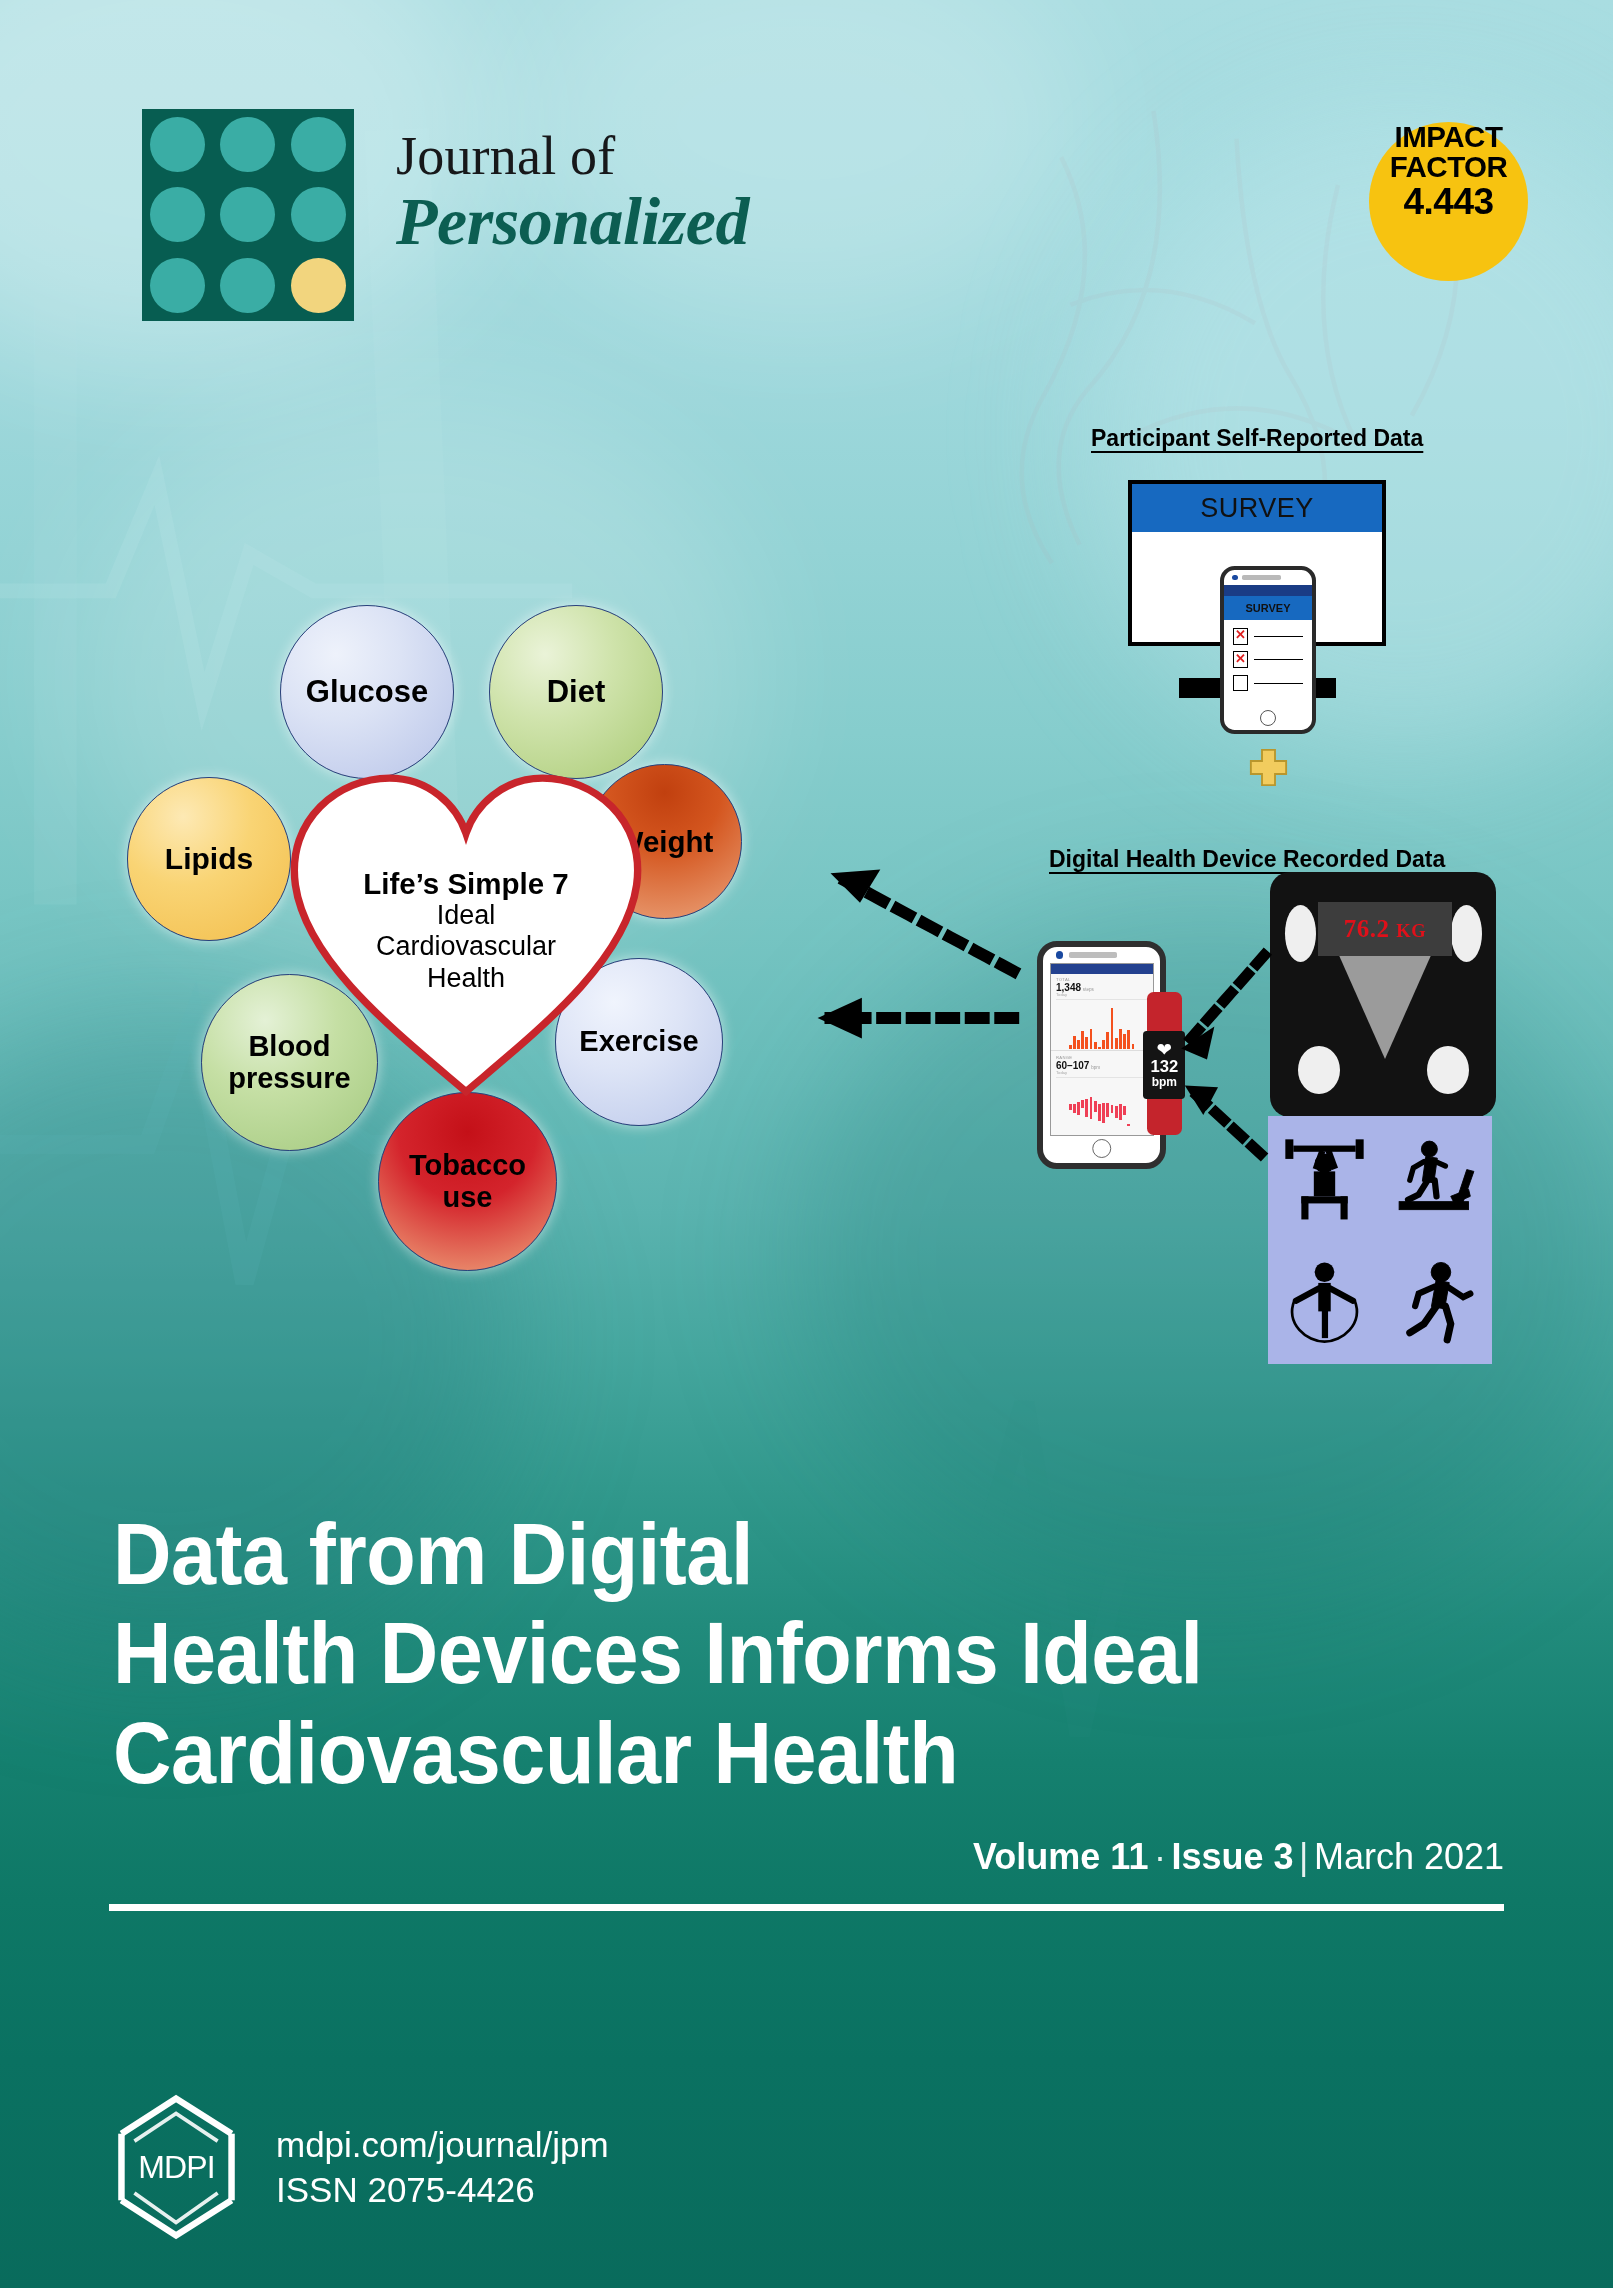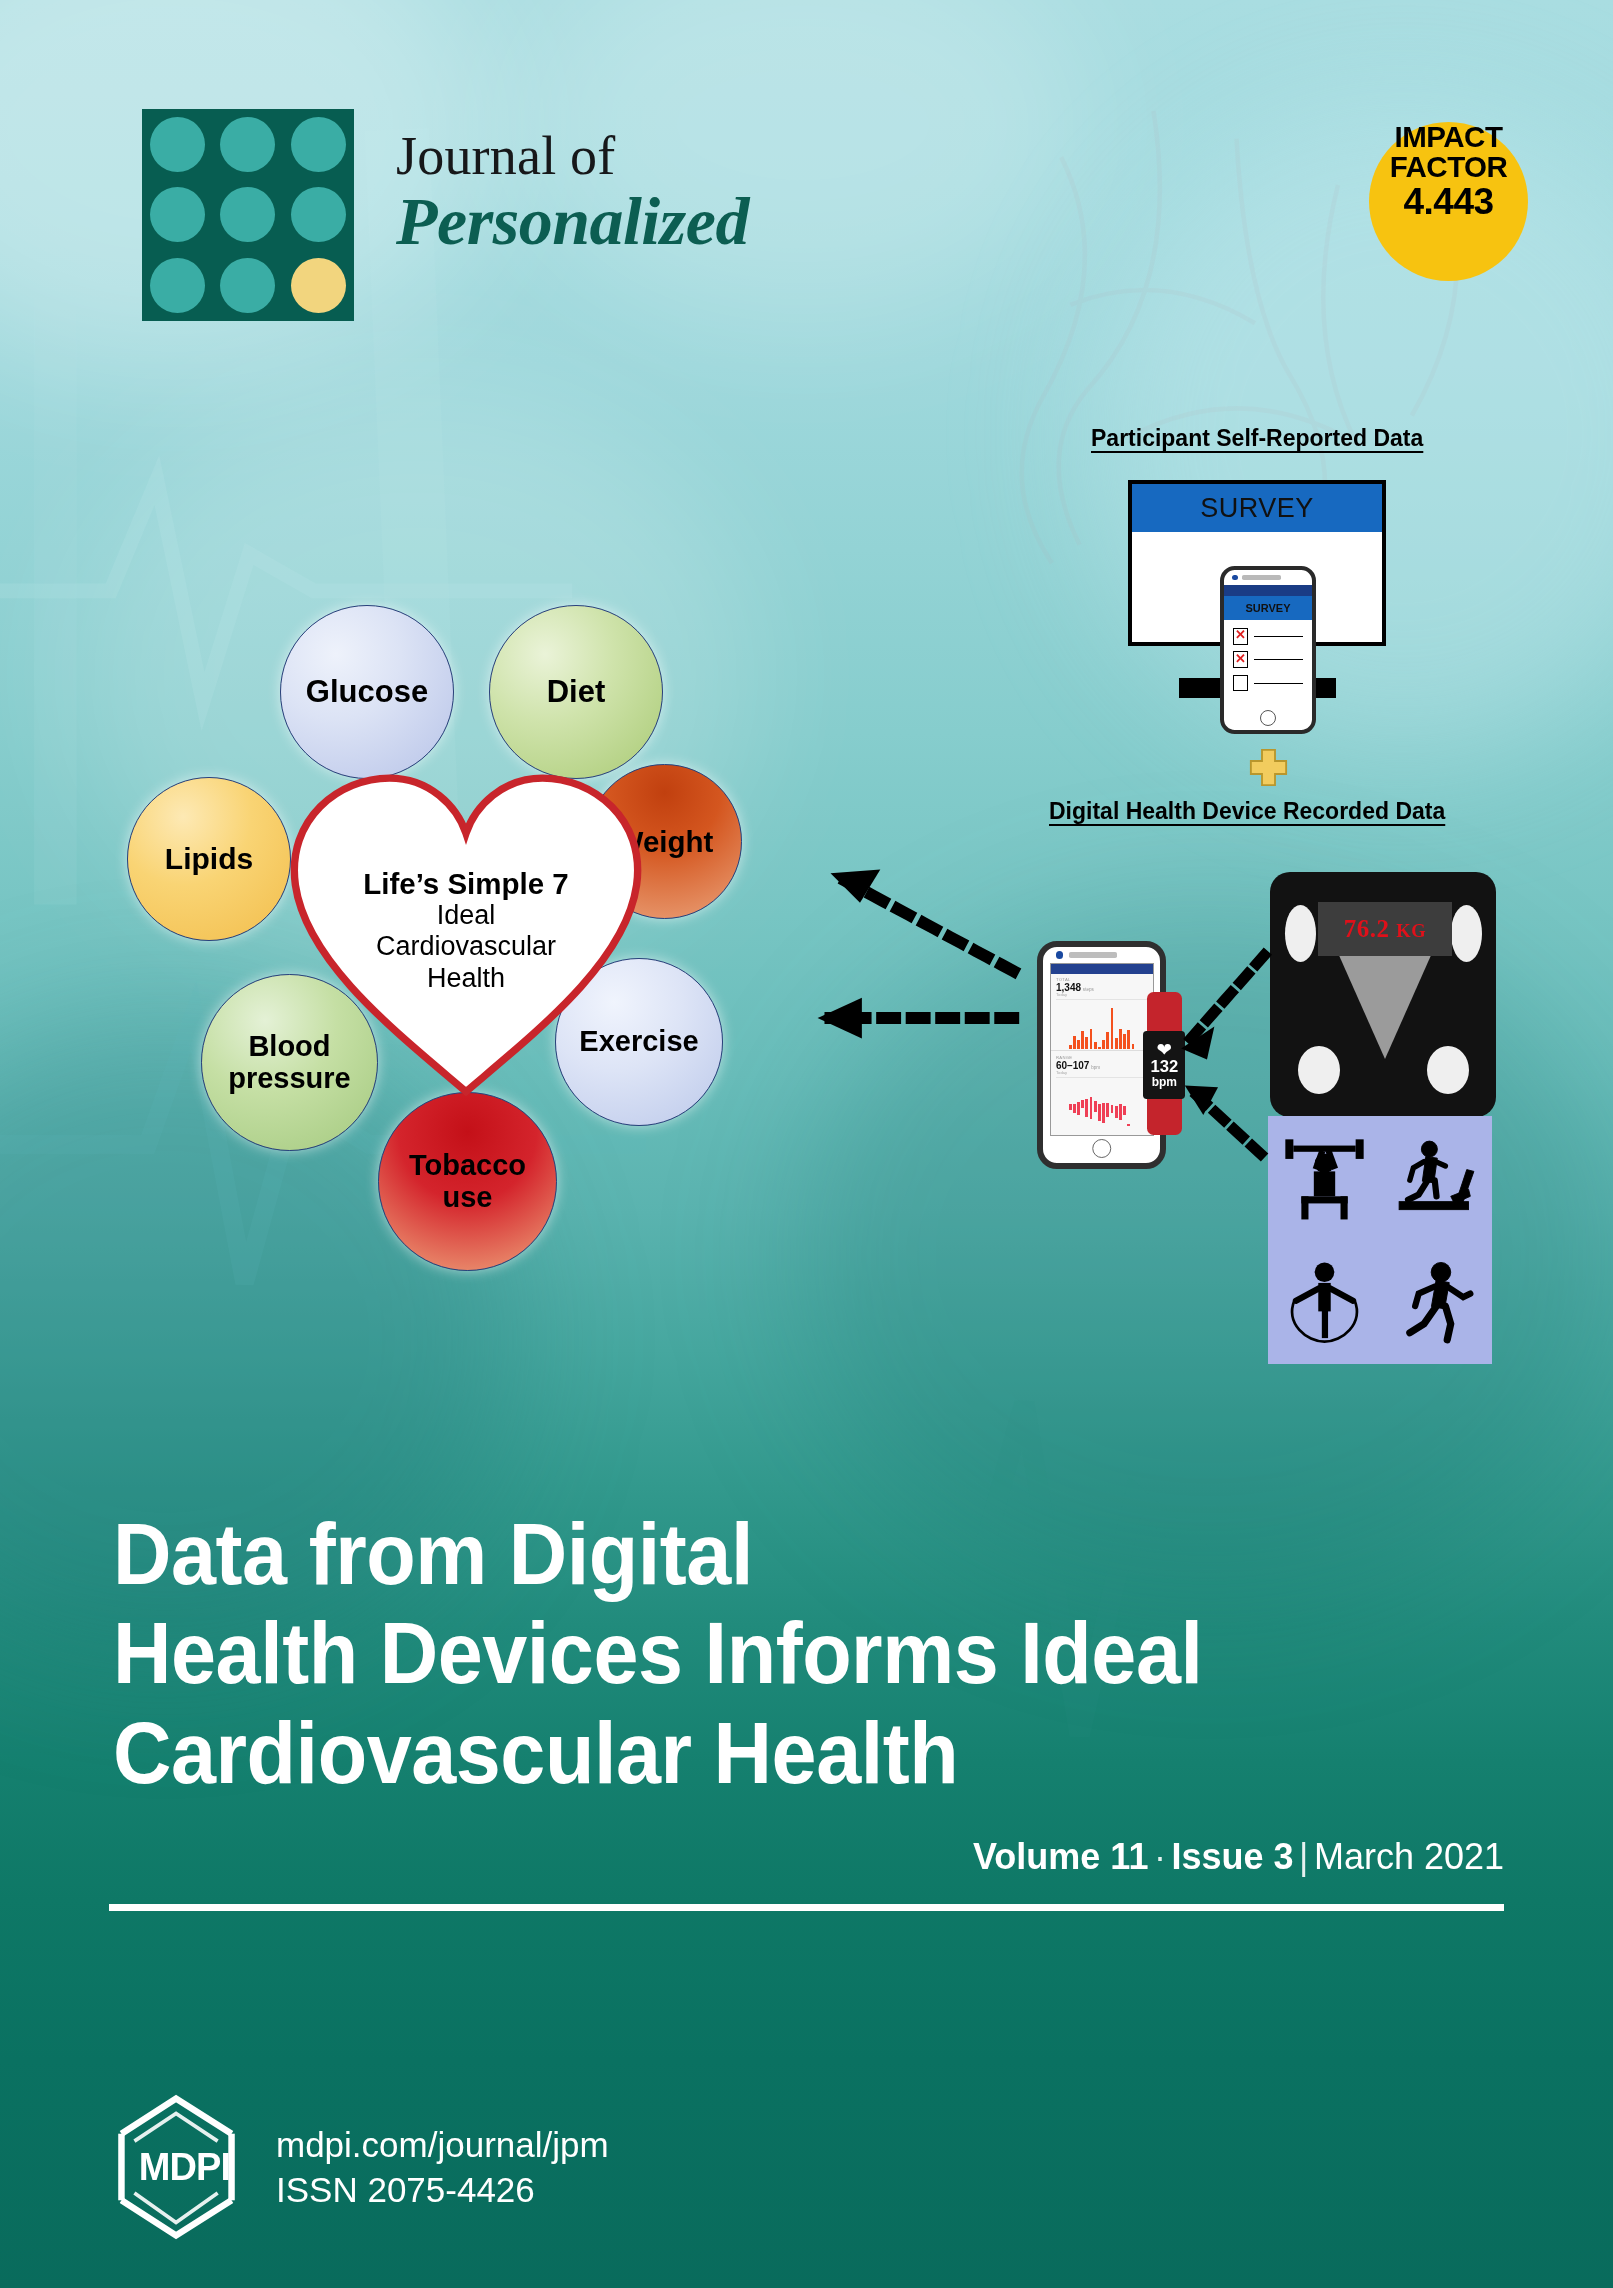--- a/index.html
+++ b/index.html
@@ -139,22 +139,22 @@
               transform:scaleX(.92);transform-origin:left top;}
   .divider{position:absolute;left:109px;top:1904px;width:1395px;height:7.4px;background:#fff;}
   .volline{position:absolute;right:109px;top:1836px;color:#fff;font-size:36px;white-space:nowrap;}
   .volline b{font-weight:bold;}
   .volline .sep{font-weight:normal;opacity:.9;margin:0 5.5px;}
   .volline .light{font-weight:normal;}
 
   
   .footer{position:absolute;left:114px;top:2093px;display:flex;align-items:center;}
   .mdpi-logo{width:125px;height:148px;position:relative;}
-  .mdpi-word{position:absolute;left:8px;top:0;width:125px;height:148px;display:flex;align-items:center;justify-content:center;
-             color:#fff;font-weight:bold;font-size:38px;letter-spacing:-0.9px;}
+  .mdpi-word{position:absolute;left:0;top:0;width:125px;height:148px;display:flex;align-items:center;justify-content:center;
+             color:#fff;font-weight:normal;font-size:32px;letter-spacing:-0.9px;}
   .footer-txt{margin-left:37px;color:#fff;font-size:35px;line-height:1.3;
               font-family:"Liberation Sans Narrow","Liberation Sans",sans-serif;}
 </style>
 </head>
 <body>
 
 <div class="cover">
 
   <div class="blotch" style="left:-148px;top:-111px;width:646px;height:480px;background:rgba(255,255,255,.30);"></div>
   <div class="blotch" style="left:517px;top:-74px;width:572px;height:397px;background:rgba(255,255,255,.22);"></div>
@@ -273,21 +273,21 @@
         <div class="h1">Life’s Simple 7</div>
         <div class="h2">Ideal</div>
         <div class="h2">Cardiovascular</div>
         <div class="h2">Health</div>
       </div>
     </div>
   </div>
 
   <div class="sec-label" style="left:1091px;top:425px;">Participant Self-Reported Data</div>
 
-  <div class="sec-label" style="left:1049px;top:798px;">Digital Health Device Recorded Data</div>
+  <div class="sec-label" style="left:1049px;top:846px;">Digital Health Device Recorded Data</div>
 
   <div class="monitor">
     <div class="mon-screen">
       <div class="mon-bar">SURVEY</div>
     </div>
     <div class="mon-neck"></div>
     <div class="mon-base"></div>
   </div>
 
   <div class="phone-s">

